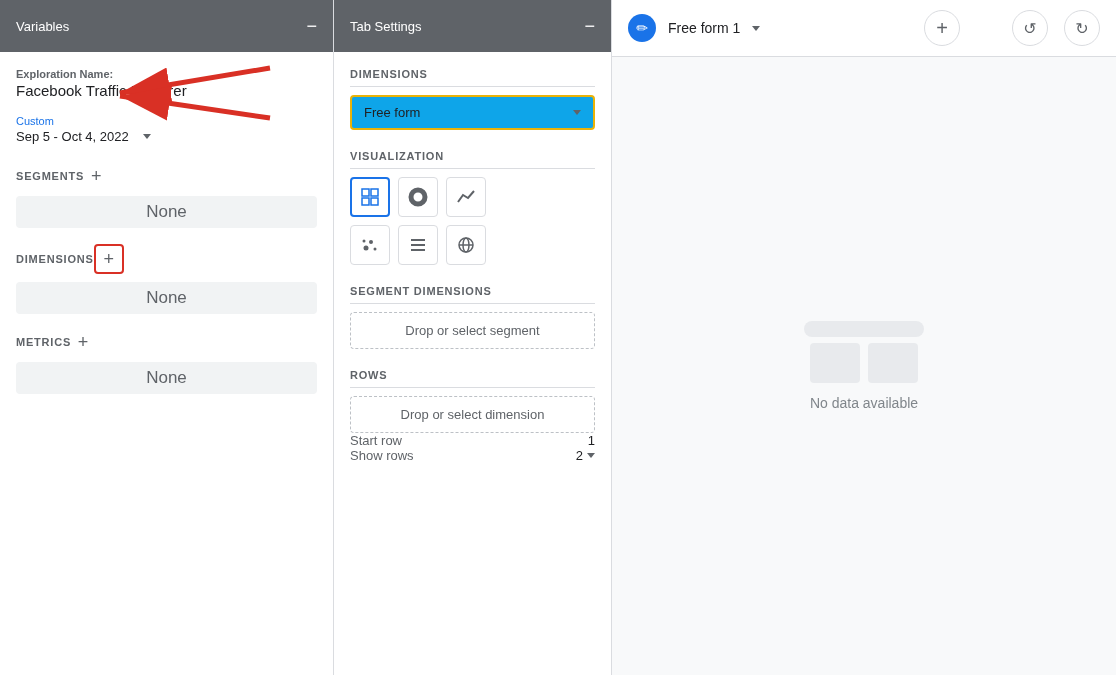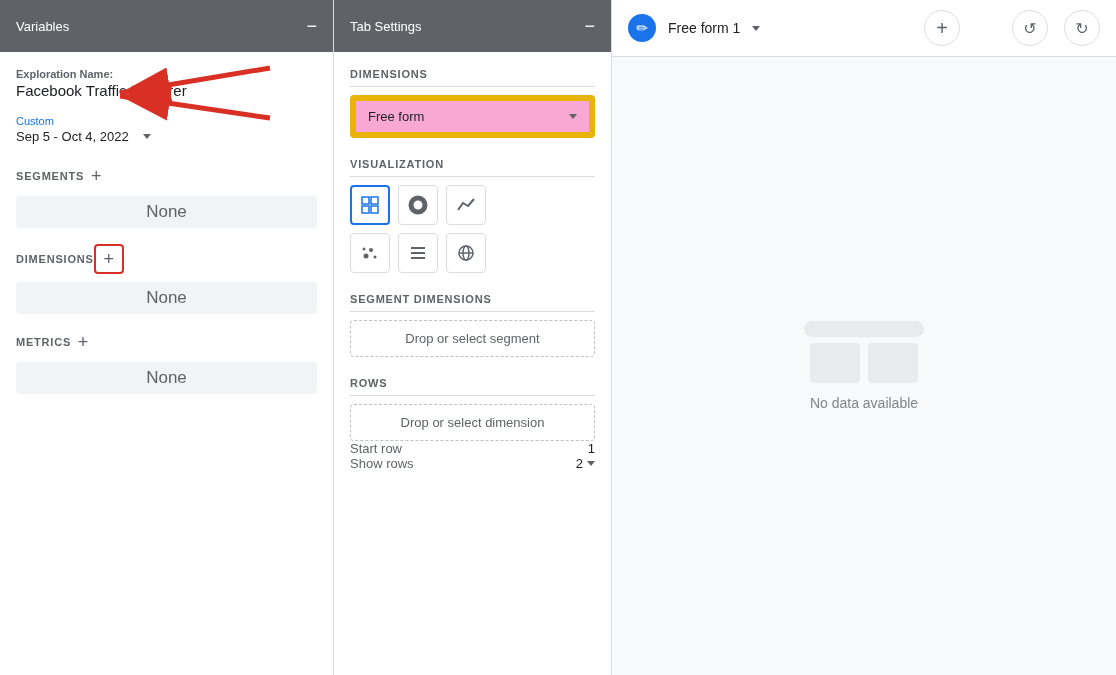--- a/index.html
+++ b/index.html
@@ -136,25 +136,25 @@
       font-weight: 600;
       letter-spacing: 0.8px;
       margin-bottom: 8px;
       padding-bottom: 6px;
       border-bottom: 1px solid #dadce0;
     }
     .technique-dropdown {
       display: flex;
       align-items: center;
       justify-content: space-between;
-      border: 6px solid #eab308;
+      border: 2px solid #eab308;
       border-radius: 4px;
       padding: 8px 12px;
       cursor: pointer;
-      background: #f9a8d4;
+      background: #0ea5e9;
     }
     .technique-dropdown-text {
       font-size: 13px;
       color: #202124;
     }
     .visualization-grid {
       display: grid;
       grid-template-columns: repeat(3, 40px);
       gap: 8px;
       margin-bottom: 20px;

